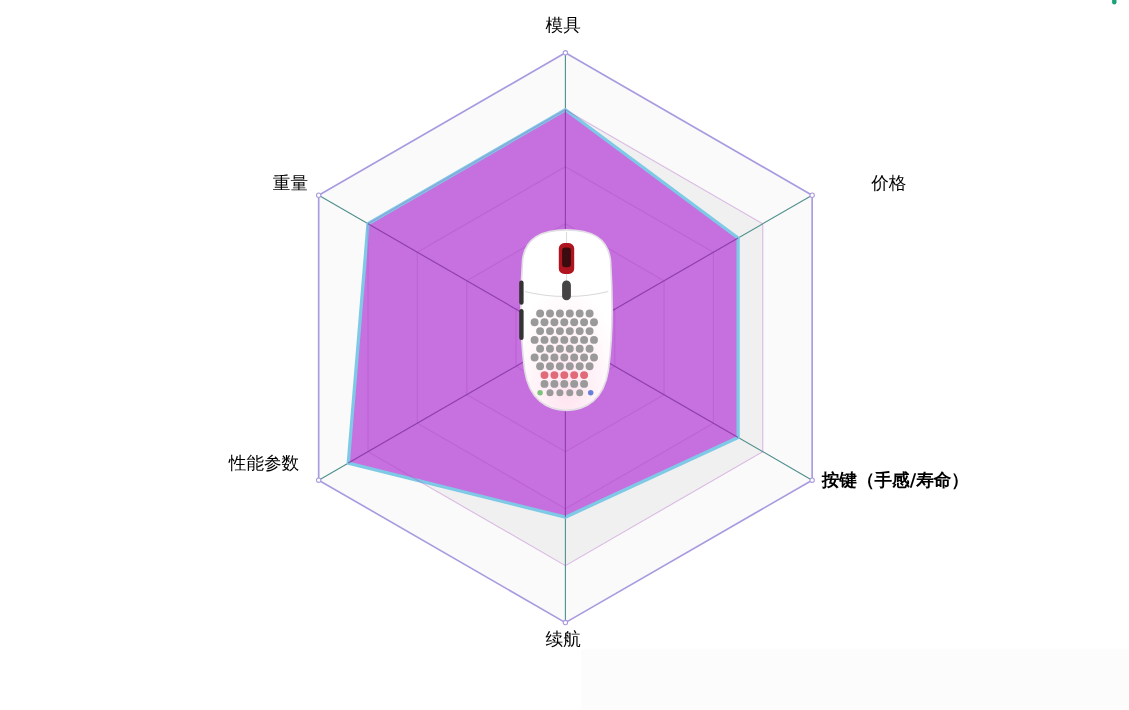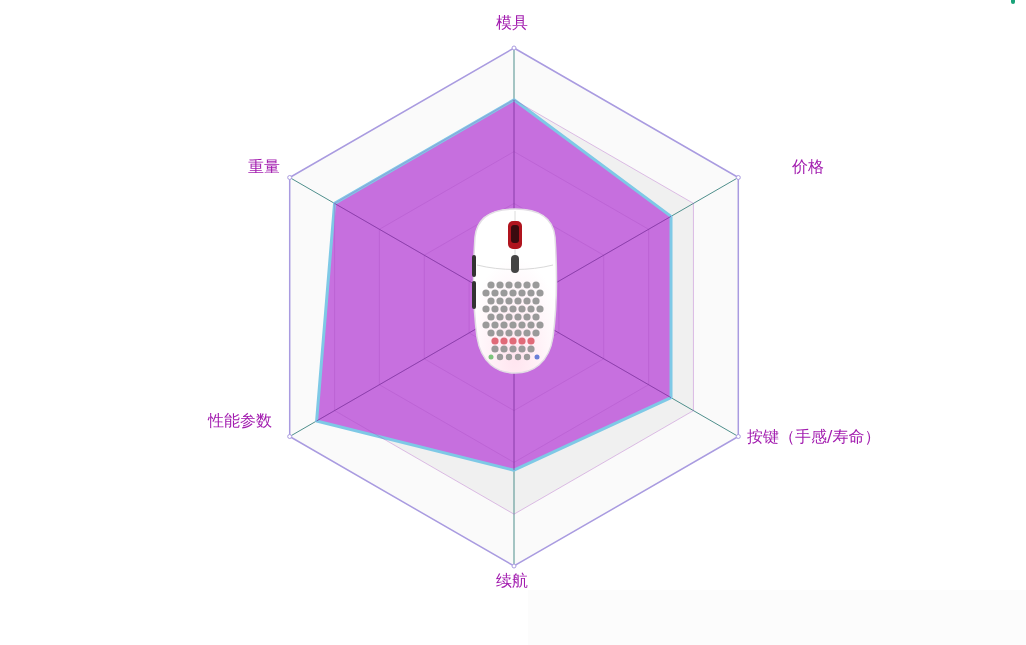--- a/index.html
+++ b/index.html
@@ -5,21 +5,21 @@
     html, body { margin: 0; padding: 0; }
     body {
       width: 1026px; height: 645px; overflow: hidden;
       background: #ffffff;
       font-family: "DejaVu Sans", "Liberation Sans", sans-serif;
       position: relative;
     }
     #chart-root { position: absolute; left: 0; top: 0; width: 1026px; height: 645px; }
     svg { display: block; }
     .axis-label {
-      position: absolute; font-size: 16px; color: #a21caf; white-space: nowrap;
+      position: absolute; font-size: 16px; color: #000000; white-space: nowrap;
       line-height: 18px;
     }
     .corner-mark {
       position: absolute; left: 1011px; top: 0; width: 4px; height: 4px;
       background: #1aa37a; border-radius: 0 0 2px 2px;
     }
     .bottom-shade {
       position: absolute; left: 528px; top: 590px; width: 498px; height: 55px;
       background: #fcfcfc;
     }
@@ -58,21 +58,21 @@
       <circle cx="514" cy="48" r="2" fill="#ffffff" stroke="#a99be0" stroke-width="1"></circle>
       <circle cx="738.3005795801696" cy="177.5" r="2" fill="#ffffff" stroke="#a99be0" stroke-width="1"></circle>
       <circle cx="738.3005795801696" cy="436.49999999999994" r="2" fill="#ffffff" stroke="#a99be0" stroke-width="1"></circle>
       <circle cx="514" cy="566" r="2" fill="#ffffff" stroke="#a99be0" stroke-width="1"></circle>
       <circle cx="289.6994204198304" cy="436.5000000000001" r="2" fill="#ffffff" stroke="#a99be0" stroke-width="1"></circle>
       <circle cx="289.6994204198304" cy="177.49999999999997" r="2" fill="#ffffff" stroke="#a99be0" stroke-width="1"></circle>
     </svg>
 
   <div class="axis-label" style="left:496px; top:14px;">模具</div>
   <div class="axis-label" style="left:792px; top:158px;">价格</div>
-  <div class="axis-label" style="left:747px; top:428px;">按键（手感/寿命）</div>
+  <div class="axis-label" style="left:747px; top:428px;font-weight:bold;">按键（手感/寿命）</div>
   <div class="axis-label" style="left:496px; top:572px;text-align:center;">续航</div>
   <div class="axis-label" style="left:208px; top:412px;">性能参数</div>
   <div class="axis-label" style="left:248px; top:158px;">重量</div>
 
   <svg class="mouse" viewBox="0 0 88 168">
     <defs>
       <radialGradient id="mglow" cx="50%" cy="90%" r="60%">
         <stop offset="0%" stop-color="#ffe4ef"></stop>
         <stop offset="100%" stop-color="#ffffff"></stop>
       </radialGradient>

